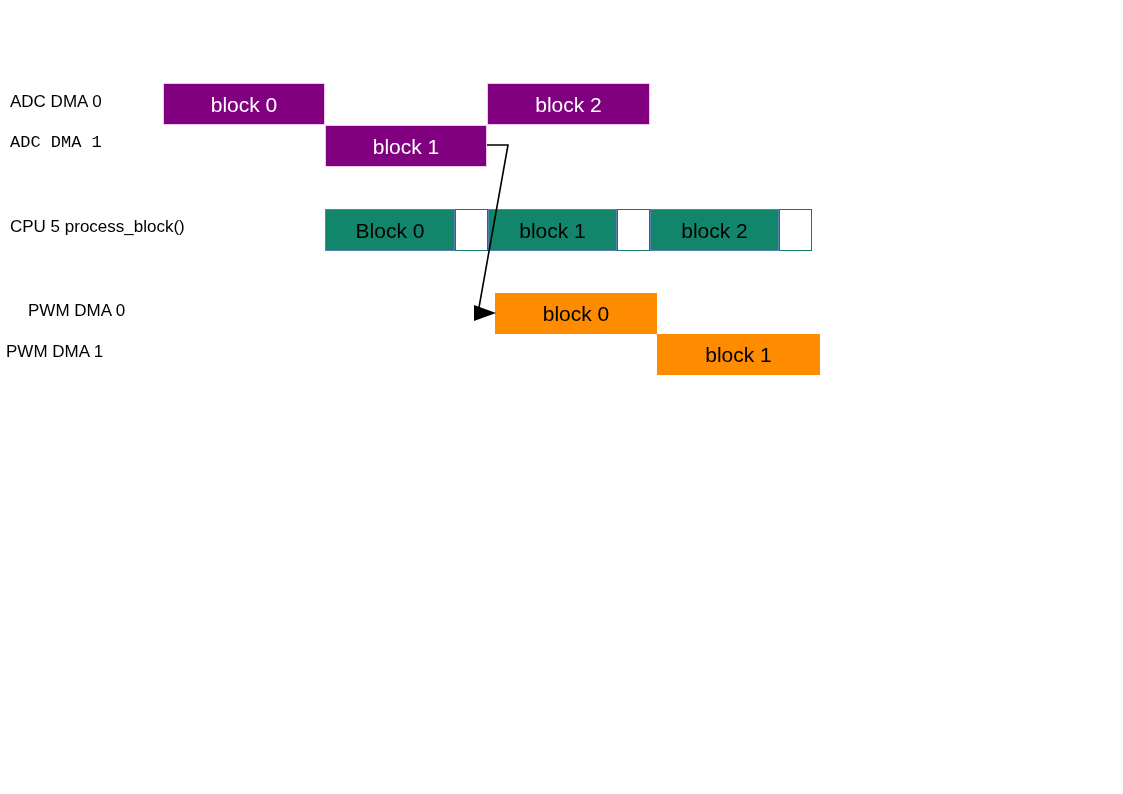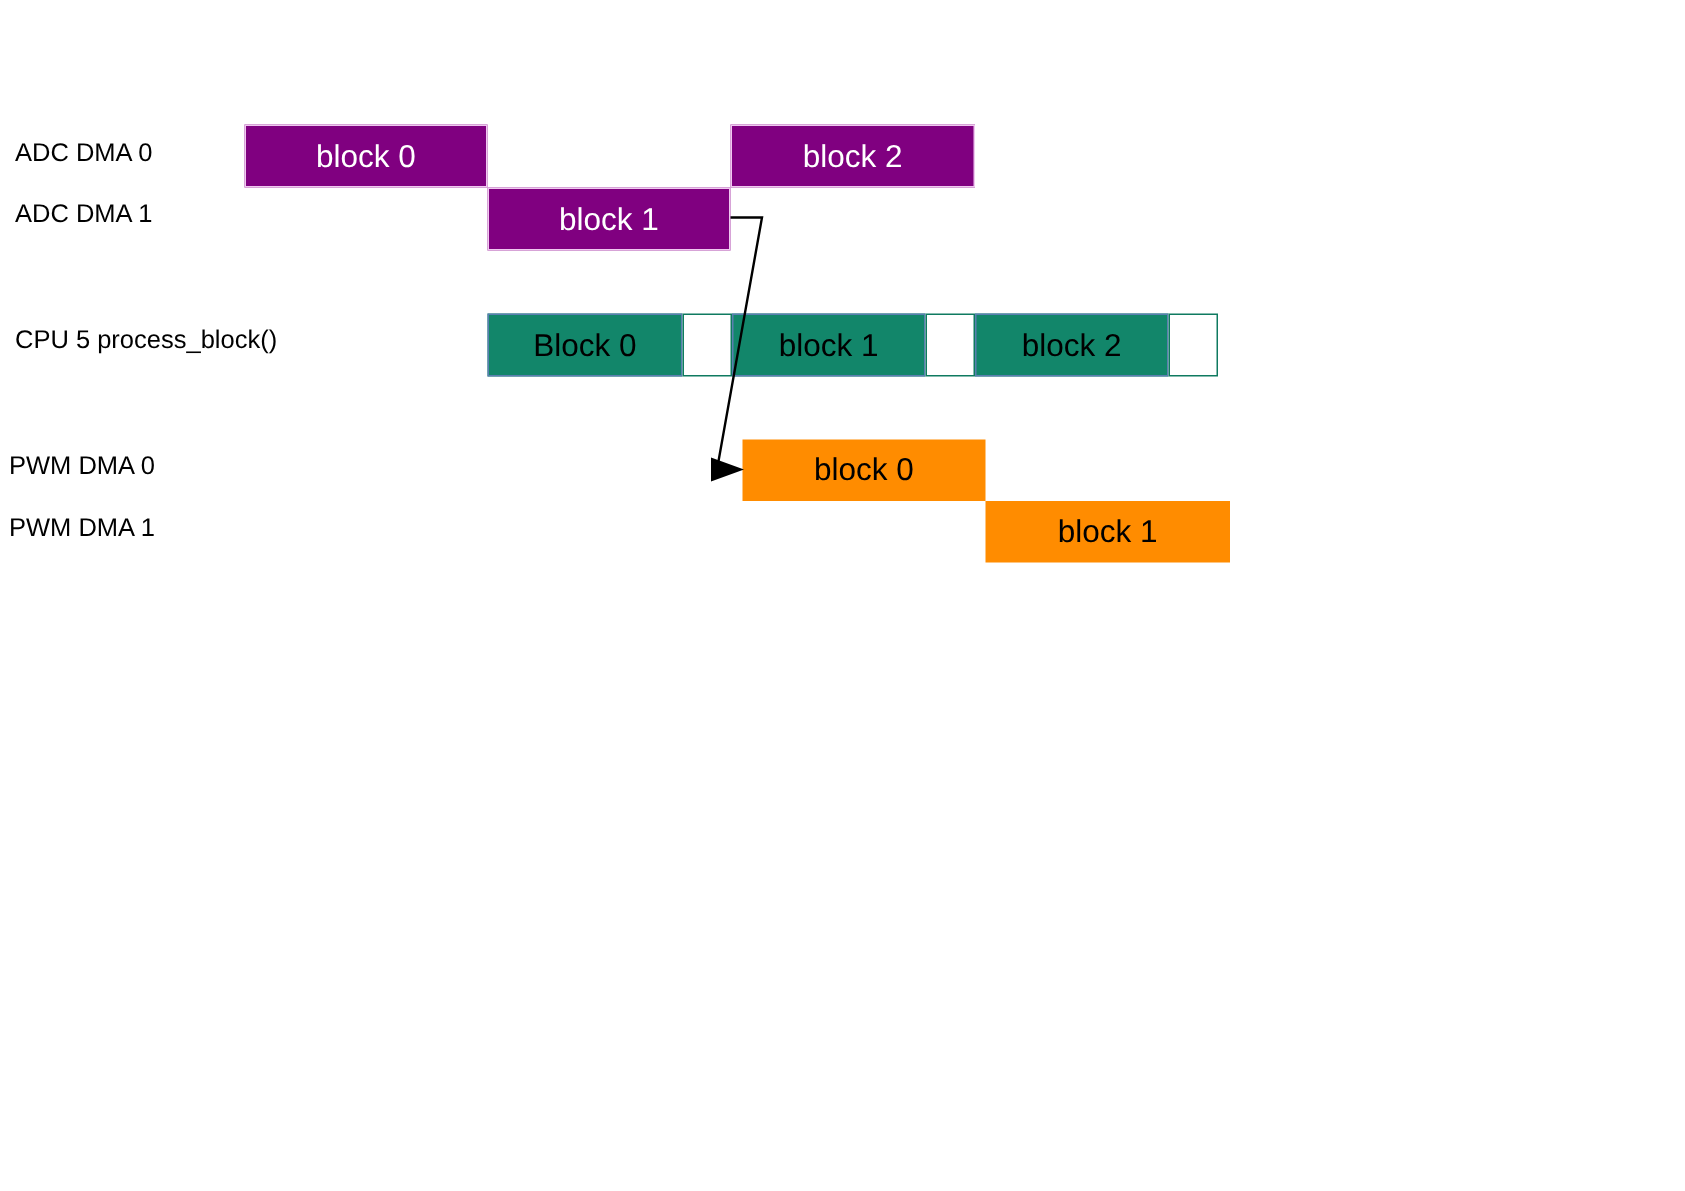--- a/index.html
+++ b/index.html
@@ -66,23 +66,23 @@
     height: 794px;
     pointer-events: none;
   }
 </style>
 </head>
 <body>
 
 <div id="canvas">
 
   <div class="row-label" style="left:10px; top:93px;">ADC DMA 0</div>
-  <div class="row-label" style="left:10px; top:134px;">ADC DMA 1</div>
+  <div class="row-label" style="left:10px; top:134px;font-family:Liberation Mono, monospace;">ADC DMA 1</div>
   <div class="row-label" style="left:10px; top:218px;">CPU 5 process_block()</div>
-  <div class="row-label" style="left:6px; top:302px;">PWM DMA 0</div>
+  <div class="row-label" style="left:28px; top:302px;">PWM DMA 0</div>
   <div class="row-label" style="left:6px; top:343px;">PWM DMA 1</div>
 
   <div class="bar bar-adc" style="left:163px; top:83px; width:162px; height:42px;">block 0</div>
   <div class="bar bar-adc" style="left:487px; top:83px; width:163px; height:42px;">block 2</div>
 
   <div class="bar bar-adc" style="left:325px; top:125px; width:162px; height:42px;">block 1</div>
 
   <div class="bar bar-cpu" style="left:325px; top:209px; width:130px; height:42px;">Block 0</div>
   <div class="bar bar-cpu-gap" style="left:455px; top:209px; width:33px; height:42px;"></div>
   <div class="bar bar-cpu" style="left:488px; top:209px; width:129px; height:42px;">block 1</div>

